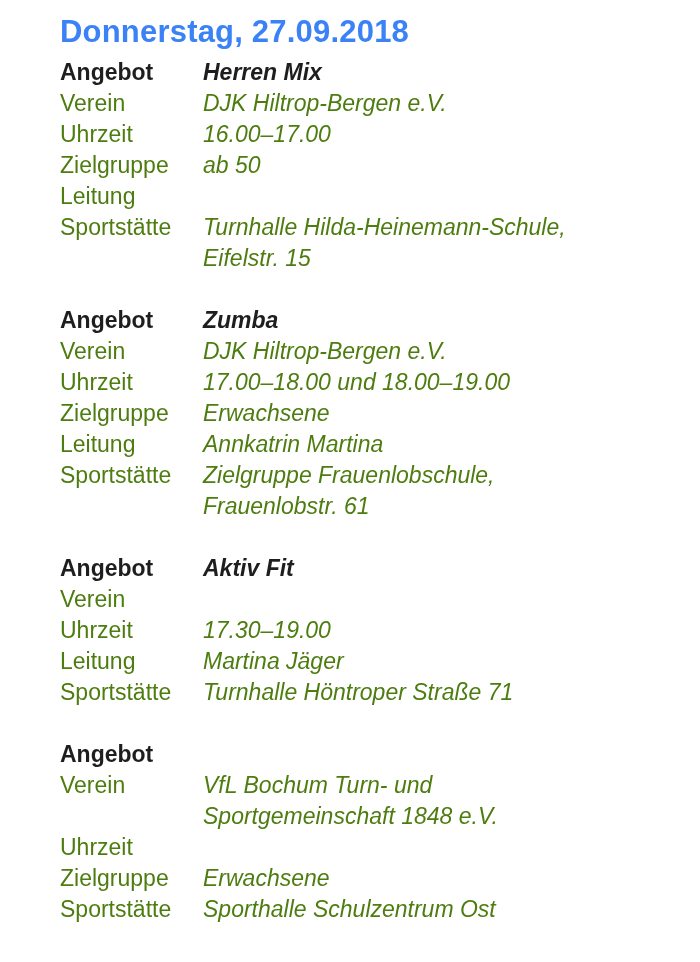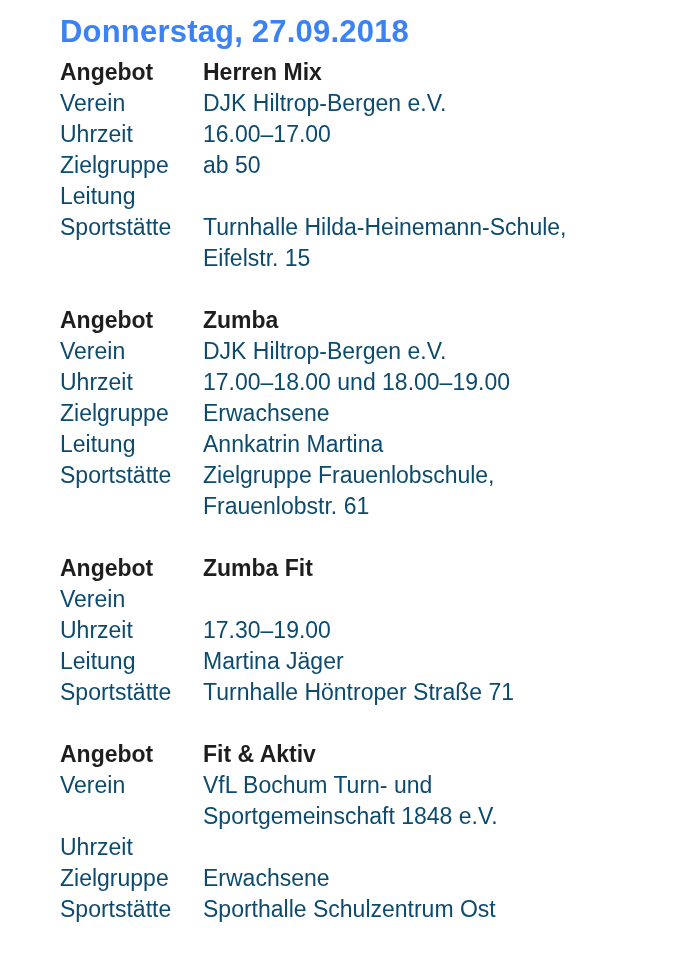--- a/index.html
+++ b/index.html
@@ -1,25 +1,25 @@
 <!DOCTYPE html>
 <html><head>
 <meta charset="utf-8">
 <style>
   html, body { margin:0; padding:0; background:#ffffff; }
   body { width:700px; height:962px; position:relative; overflow:hidden;
          font-family:"Liberation Sans", "DejaVu Sans", sans-serif; color:#1e1e1e; }
   .page { position:absolute; left:60px; top:12px; width:620px; }
   .title { font-size:31px; font-weight:bold; color:#3b82f6; line-height:40px; margin:0 0 5px 0; letter-spacing:0.2px; }
   .block { margin-bottom:31px; }
-  .row { display:flex; font-size:23px; line-height:31px; font-weight:300; color:#0c4a6e; }
+  .row { display:flex; font-size:23px; line-height:31px; font-weight:300; color:#4d7c0f; }
   .row .lbl { width:143px; flex:0 0 143px; white-space:nowrap; }
   .row .val { flex:1; white-space:nowrap; }
   .row.head { font-weight:bold; color:#1e1e1e; }
-  .row .val .line { display:block; }
+  .row .val .line { display:block;font-style:italic; }
 </style>
 </head>
 <body>
 
 <div class="page">
   <h1 class="title">Donnerstag, 27.09.2018</h1>
   <div id="offers">
       <div class="block">
         <div class="row head">
           <span class="lbl">Angebot</span>
@@ -92,21 +92,21 @@
           <span class="val">
             <span class="line">Zielgruppe Frauenlobschule,</span>
             <span class="line">Frauenlobstr. 61</span>
           </span>
         </div>
       </div>
       <div class="block">
         <div class="row head">
           <span class="lbl">Angebot</span>
           <span class="val">
-            <span class="line">Zumba Fit</span>
+            <span class="line">Aktiv Fit</span>
           </span>
         </div>
         <div class="row">
           <span class="lbl">Verein</span>
         </div>
         <div class="row">
           <span class="lbl">Uhrzeit</span>
           <span class="val">
             <span class="line">17.30–19.00</span>
           </span>
@@ -120,23 +120,20 @@
         <div class="row">
           <span class="lbl">Sportstätte</span>
           <span class="val">
             <span class="line">Turnhalle Höntroper Straße 71</span>
           </span>
         </div>
       </div>
       <div class="block">
         <div class="row head">
           <span class="lbl">Angebot</span>
-          <span class="val">
-            <span class="line">Fit &amp; Aktiv</span>
-          </span>
         </div>
         <div class="row">
           <span class="lbl">Verein</span>
           <span class="val">
             <span class="line">VfL Bochum Turn- und</span>
             <span class="line">Sportgemeinschaft 1848 e.V.</span>
           </span>
         </div>
         <div class="row">
           <span class="lbl">Uhrzeit</span>

